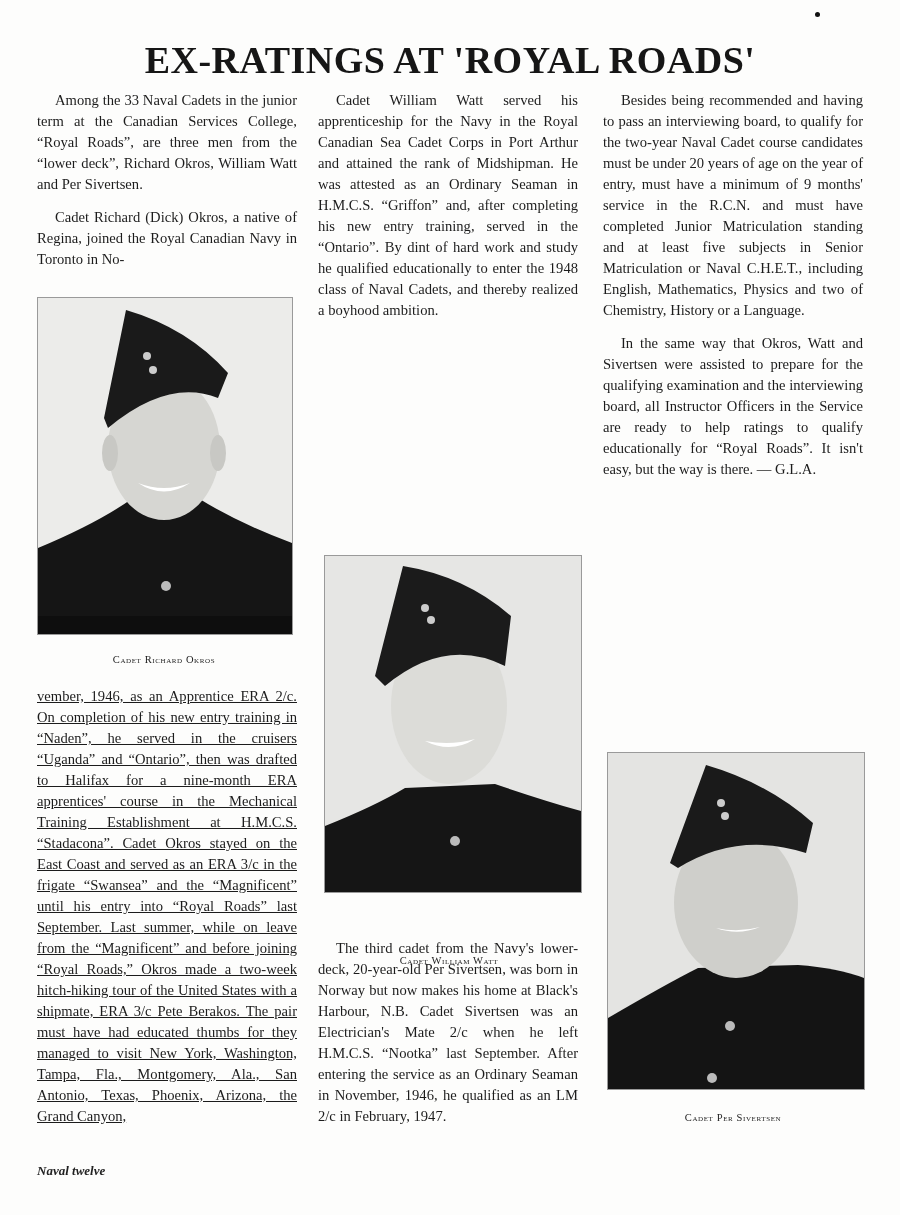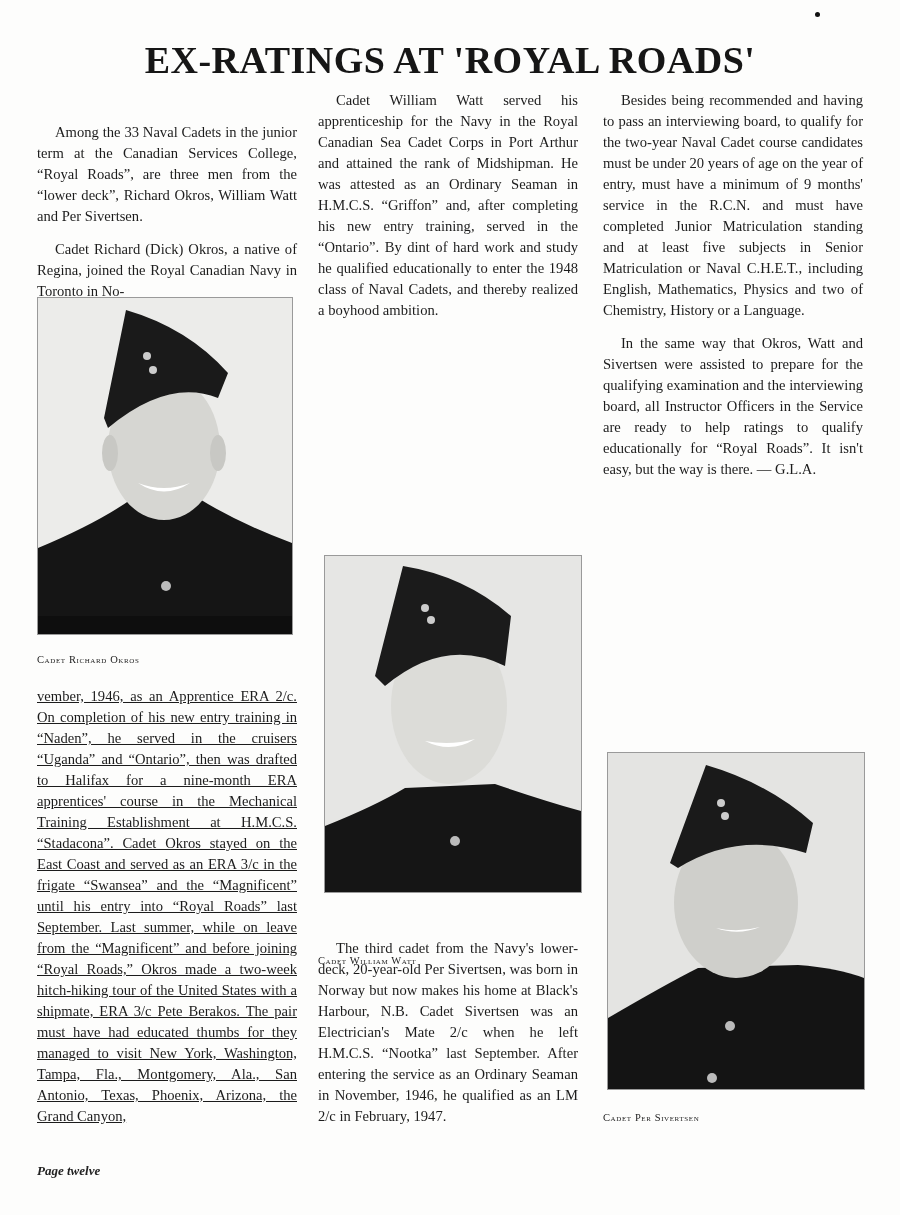--- a/index.html
+++ b/index.html
@@ -16,32 +16,32 @@
   .col p { margin: 0 0 12px 0; text-indent: 18px; hyphens: manual; }
   .col p.cont { text-indent: 0; }
   .c1 { left: 37px; }
   .c2 { left: 318px; }
   .c3 { left: 603px; }
   .photo {
     position: absolute; background: #e8e8e6; border: 1px solid #9a9a9a; overflow: hidden;
   }
   .photo svg { display: block; width: 100%; height: 100%; }
   .caption {
-    position: absolute; font-size: 10.5px; letter-spacing: 0.6px; text-align: left; color: #222;
+    position: absolute; font-size: 10.5px; letter-spacing: 0.6px; text-align: center; color: #222;
     font-variant: small-caps; text-transform: none;
   }
   .footer { position: absolute; left: 37px; top: 1163px; font-style: italic; font-weight: bold; font-size: 13px; color: #222; }
 </style>
 </head>
 <body>
 
 <div class="speck"></div>
 <h1 class="title" style="margin:0;">EX-RATINGS AT 'ROYAL ROADS'</h1>
 
-<div class="col c1" style="top:90px;margin-top:32px;">
+<div class="col c1" style="top:90px;">
   <p>Among the 33 Naval Cadets in the junior term at the Canadian Services College, “Royal Roads”, are three men from the “lower deck”, Richard Okros, William Watt and Per Sivertsen.</p>
   <p>Cadet Richard (Dick) Okros, a native of Regina, joined the Royal Canadian Navy in Toronto in No-</p>
 </div>
 
 <div class="photo" style="left:37px; top:297px; width:254px; height:336px;">
   <svg viewBox="0 0 254 336" preserveAspectRatio="none">
     <rect width="254" height="336" fill="#ececea"></rect>
     <path d="M0 250 Q60 225 95 200 L160 200 Q200 225 254 245 L254 336 L0 336Z" fill="#151515"></path>
     <ellipse cx="126" cy="150" rx="56" ry="72" fill="#d6d6d2"></ellipse>
     <ellipse cx="72" cy="155" rx="8" ry="18" fill="#c8c8c4"></ellipse>
@@ -95,13 +95,13 @@
     <path d="M62 110 L98 12 Q160 30 205 70 L198 100 Q130 78 70 115Z" fill="#1a1a1a"></path>
     <circle cx="113" cy="50" r="4" fill="#ccc"></circle>
       <circle cx="117" cy="63" r="4" fill="#ccc"></circle>
     <path d="M108 175 Q130 183 152 174 Q130 180 108 175Z" fill="#fff"></path>
     <circle cx="122" cy="273" r="5" fill="#bbb"></circle>
       <circle cx="104" cy="325" r="5" fill="#bbb"></circle>
   </svg>
 </div>
 <div class="caption" style="left:603px; top:1112px; width:260px;">Cadet Per Sivertsen</div>
 
-<div class="footer">Page twelve</div>
+<div class="footer">Naval twelve</div>
 
 </body></html>

